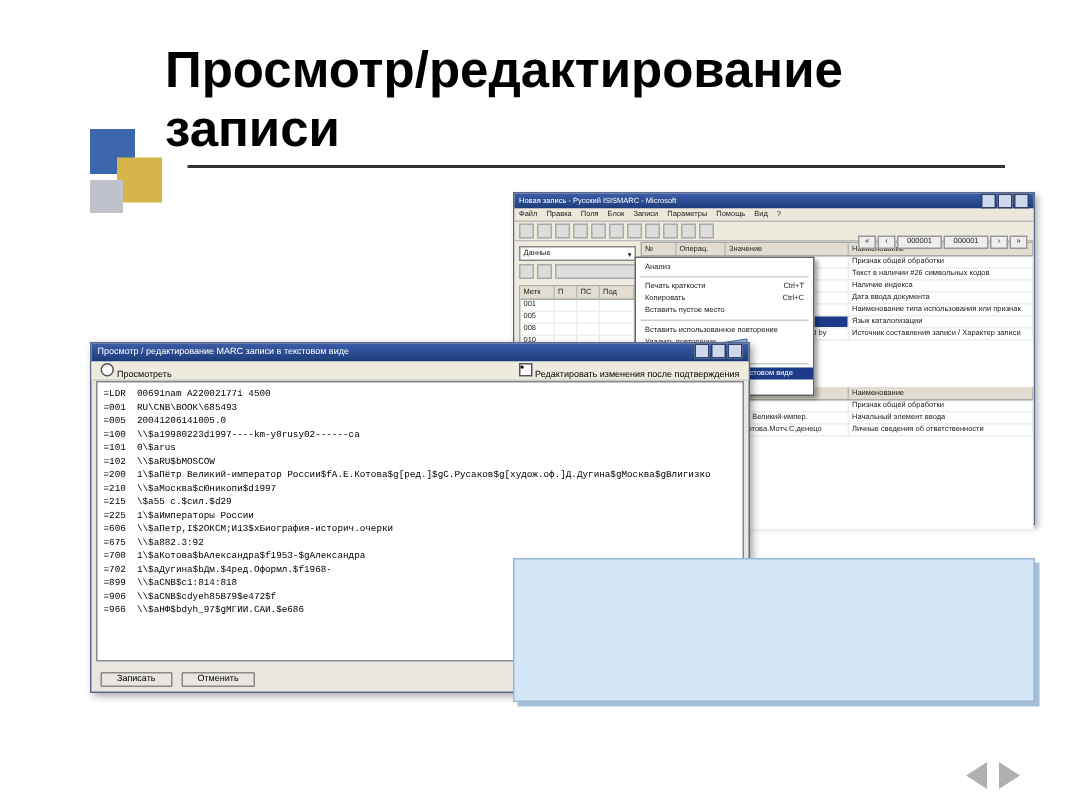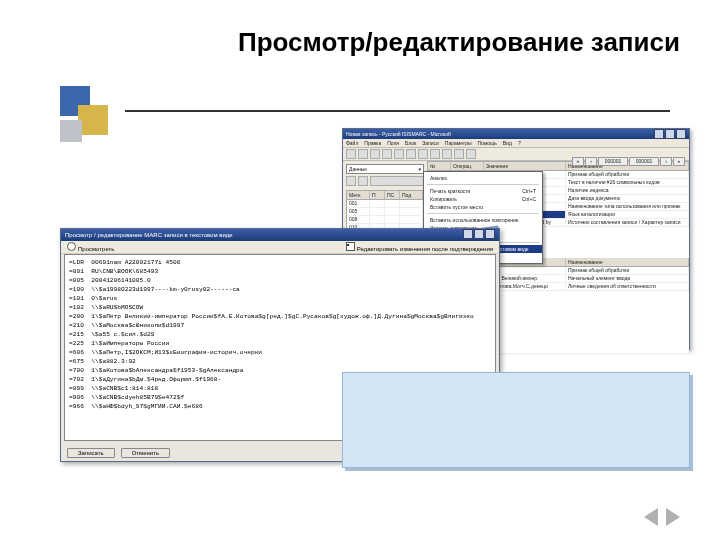--- a/index.html
+++ b/index.html
@@ -1,17 +1,17 @@
 <!DOCTYPE html>
 <html><head>
 <meta charset="utf-8">
 <style>
   html,body{margin:0;padding:0;width:720px;height:540px;background:#fff;font-family:Verdana,Arial,sans-serif;overflow:hidden}
   .slide{position:relative;width:720px;height:540px;background:#fff}
-  .title{position:absolute;top:28px;left:110px;right:40px;font-size:26px;font-weight:bold;color:#000;text-align:right;line-height:1.15}
+  .title{position:absolute;top:28px;left:110px;right:40px;font-size:34px;font-weight:bold;color:#000;text-align:left;line-height:1.15}
   .hr{position:absolute;top:110px;left:125px;right:50px;height:2px;background:#333}
   .sq{position:absolute;width:30px;height:30px}
   .sq1{top:86px;left:60px;background:#325fa8;opacity:.95}
   .sq2{top:105px;left:78px;background:#d8b84a;width:30px;height:30px;mix-blend-mode:normal}
   .sq2{background:#d6b54a}
   .sq3{top:120px;left:60px;background:#bfc3c9;width:22px;height:22px}
 
   
   .win-main{position:absolute;top:128px;left:342px;width:346px;height:220px;background:#e9e6e0;border:1px solid #5a6a8a;box-shadow:2px 2px 4px rgba(0,0,0,.3);font-size:5px;color:#222}
   .win-main .titlebar{height:10px;background:linear-gradient(#3b5ea8,#1c3c7a);color:#fff;font-size:5px;line-height:10px;padding:0 3px;display:flex;justify-content:space-between}

